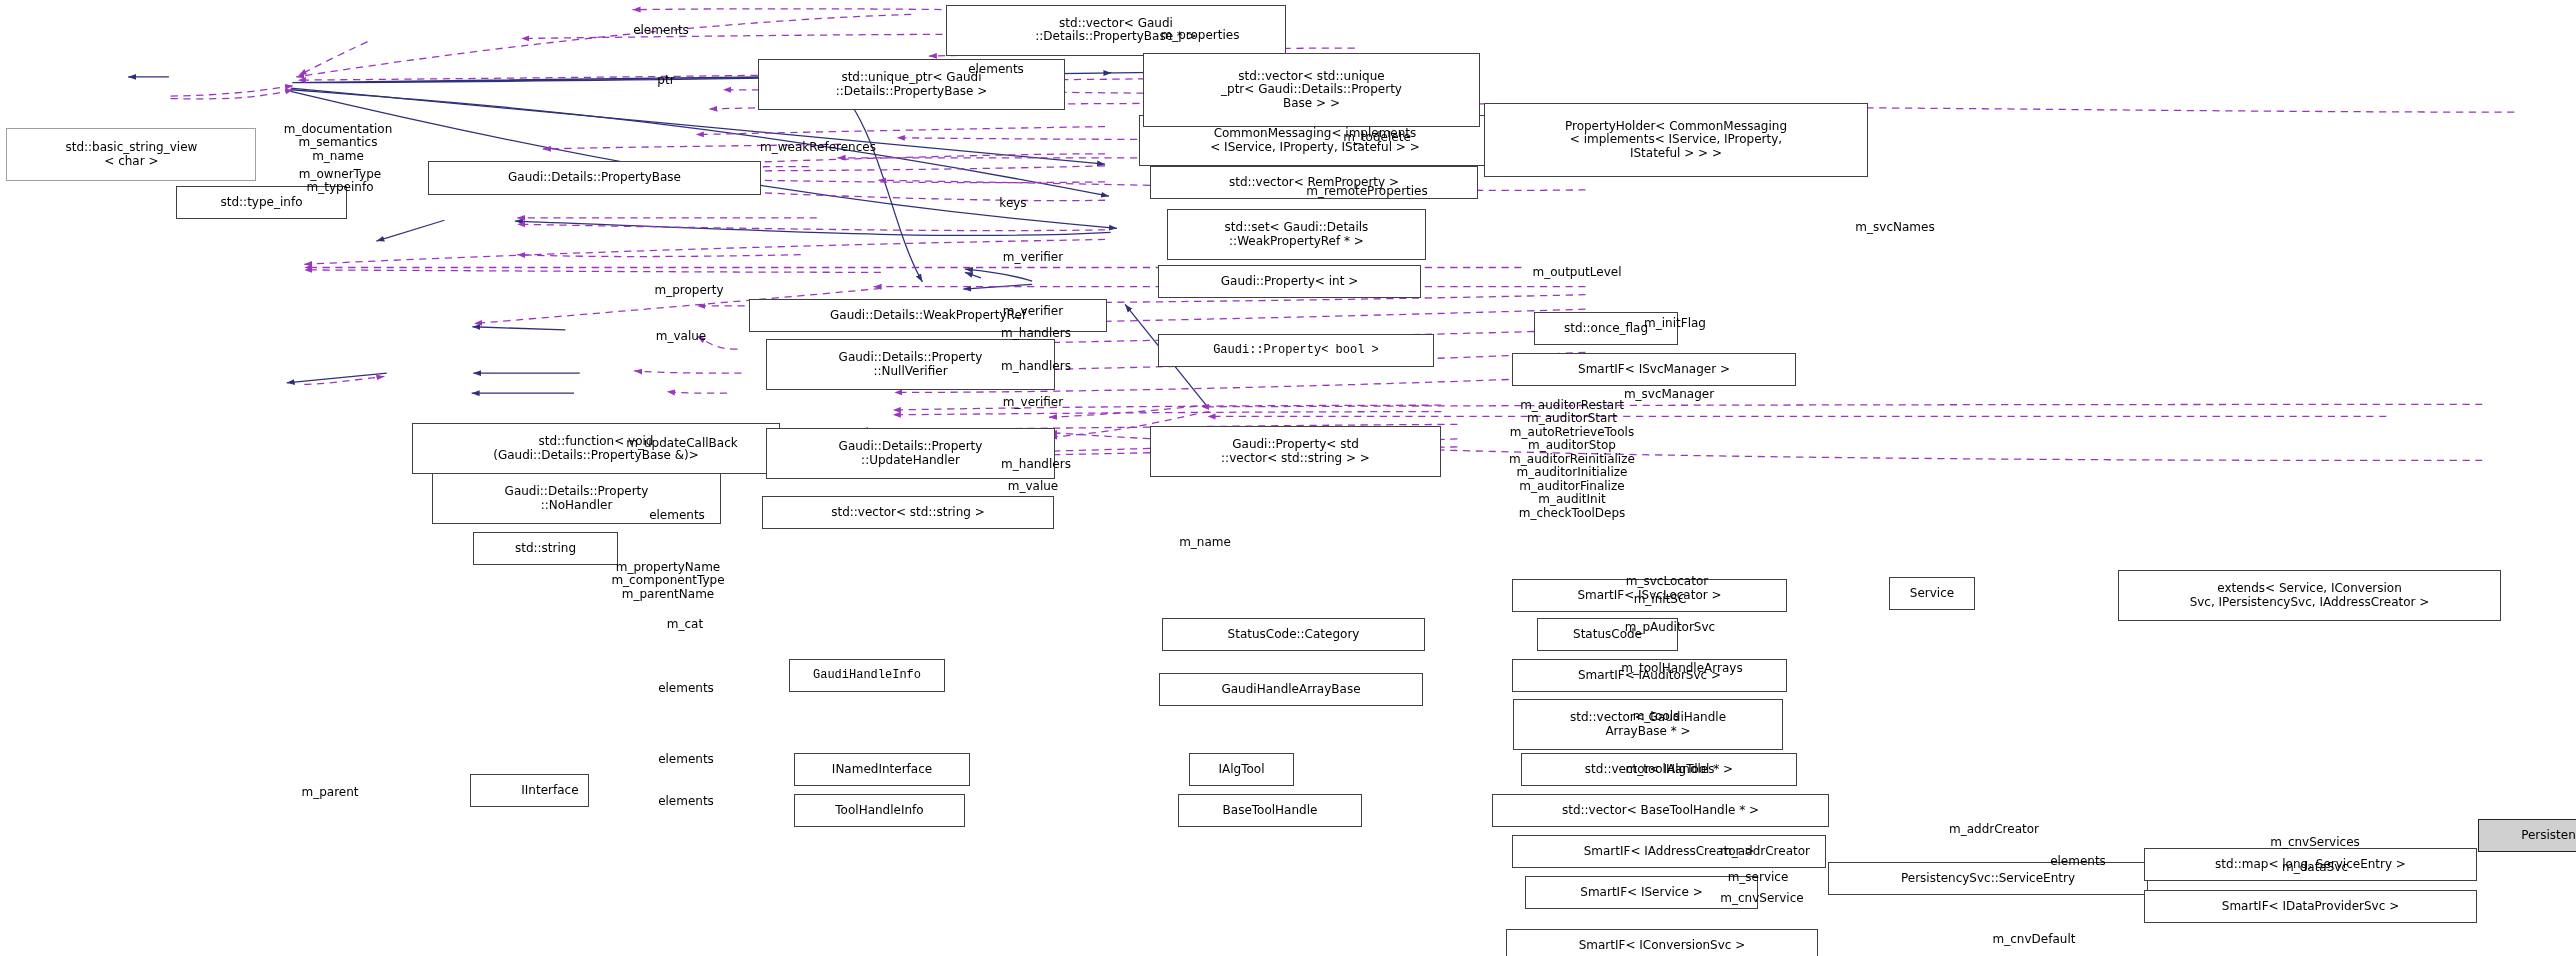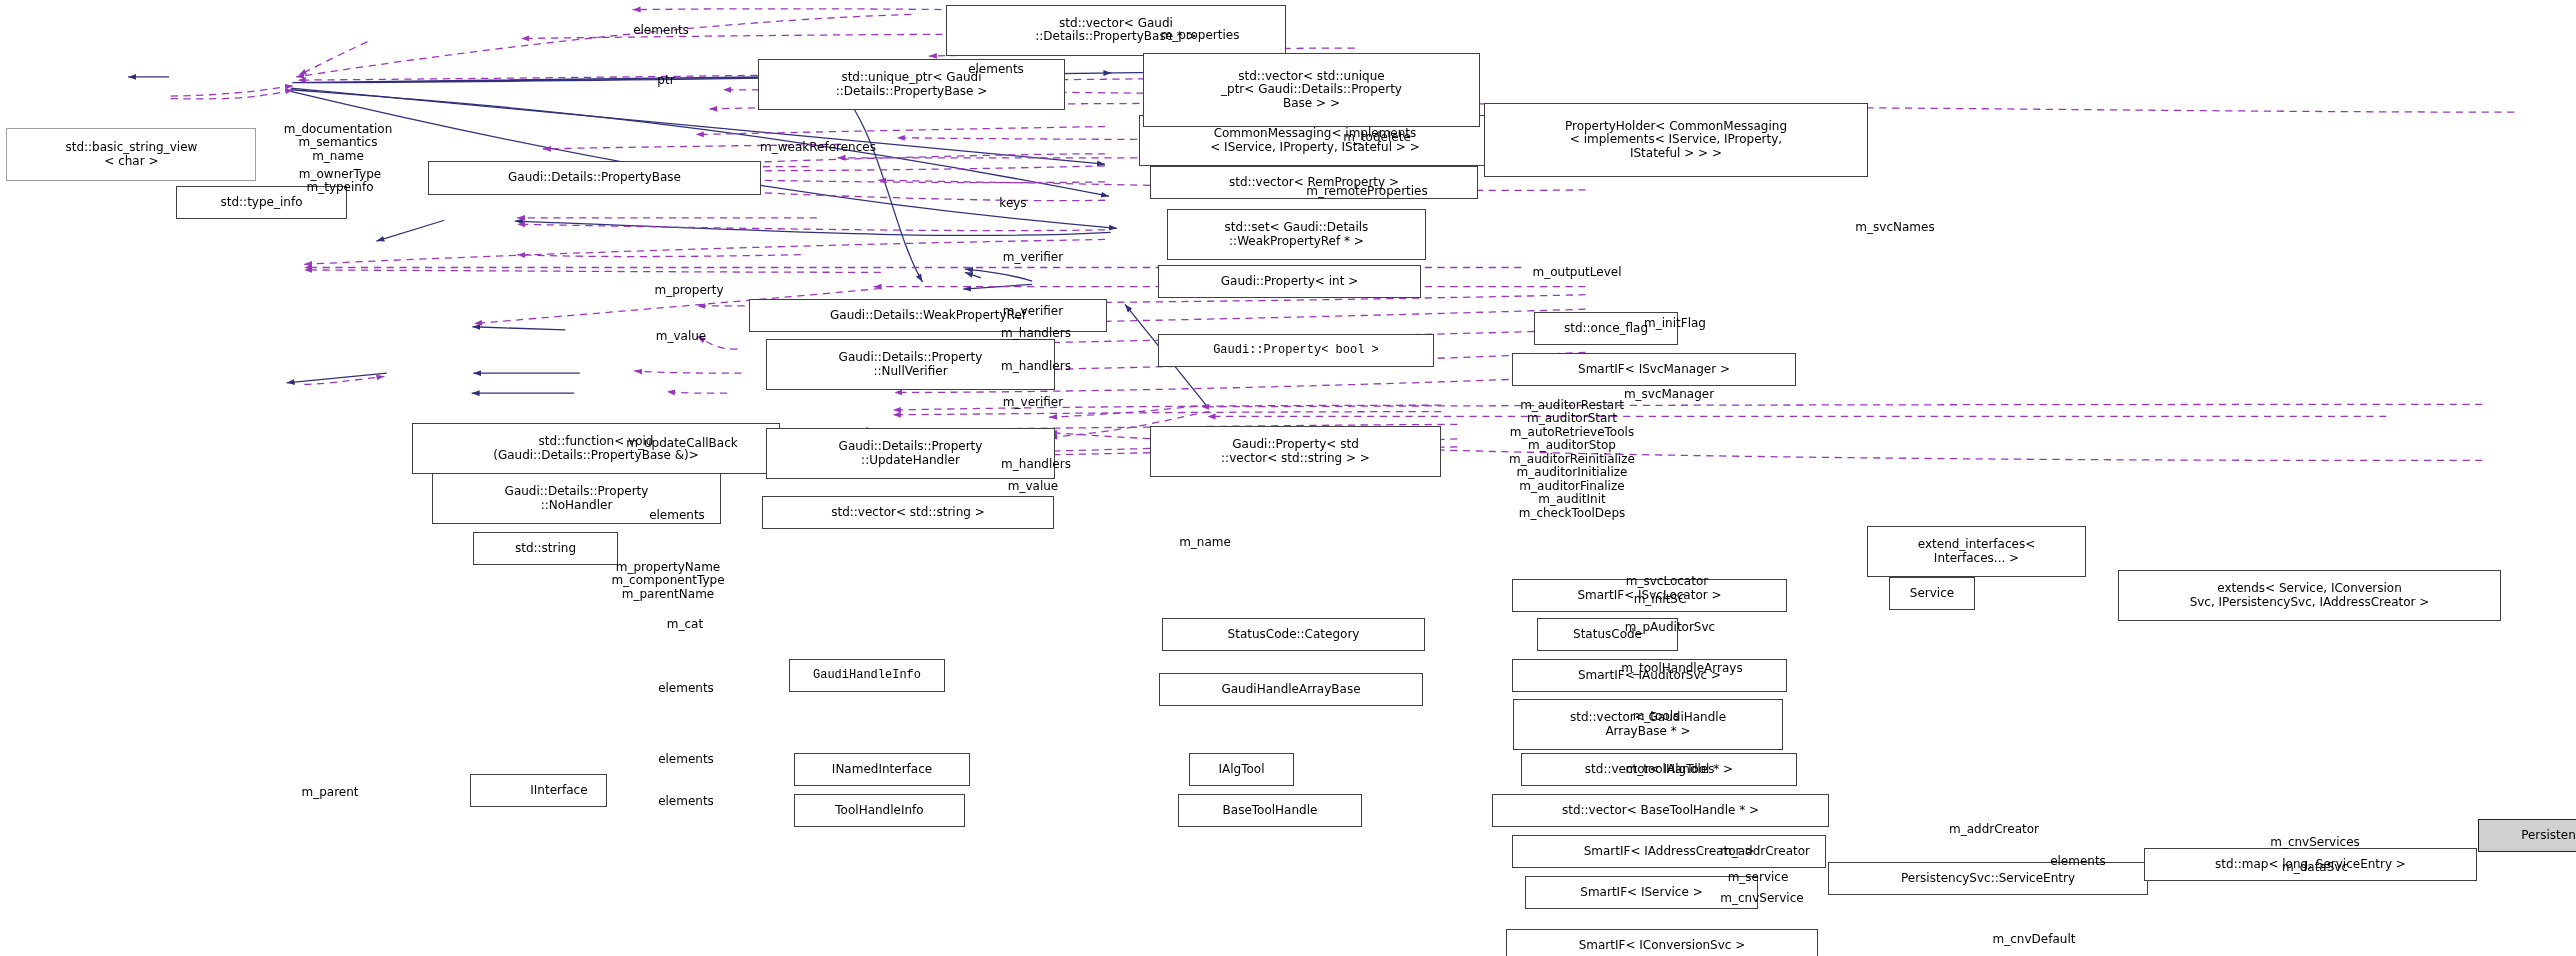--- a/index.html
+++ b/index.html
@@ -153,45 +153,44 @@
     <div class="node" style="left: 412px; top: 423px; width: 368px; min-height: 51px;">std::function&lt; void
 (Gaudi::Details::PropertyBase &amp;)&gt;</div>
     <div class="node" style="left: 766px; top: 428px; width: 289px; min-height: 51px;">Gaudi::Details::Property
 ::UpdateHandler</div>
     <div class="node" style="left: 1150px; top: 426px; width: 291px; min-height: 51px;">Gaudi::Property&lt; std
 ::vector&lt; std::string &gt; &gt;</div>
     <div class="node" style="left: 432px; top: 473px; width: 289px; min-height: 51px;">Gaudi::Details::Property
 ::NoHandler</div>
     <div class="node" style="left: 762px; top: 496px; width: 292px; min-height: 33px;">std::vector&lt; std::string &gt;</div>
     <div class="node" style="left: 473px; top: 532px; width: 145px; min-height: 33px;">std::string</div>
-    <div class="node" style="left: 1867px; top: 526px; width: 219px; min-height: 51px;">extend_interfaces&lt;
-Interfaces... &gt;</div>
     <div class="node" style="left: 1889px; top: 577px; width: 86px; min-height: 33px;">Service</div>
     <div class="node" style="left: 2118px; top: 570px; width: 383px; min-height: 51px;">extends&lt; Service, IConversion
 Svc, IPersistencySvc, IAddressCreator &gt;</div>
     <div class="node" style="left: 1512px; top: 579px; width: 275px; min-height: 33px;">SmartIF&lt; ISvcLocator &gt;</div>
     <div class="node" style="left: 1162px; top: 618px; width: 263px; min-height: 33px;">StatusCode::Category</div>
     <div class="node" style="left: 1537px; top: 618px; width: 141px; min-height: 33px;">StatusCode</div>
     <div class="node" style="left: 1512px; top: 659px; width: 275px; min-height: 33px;">SmartIF&lt; IAuditorSvc &gt;</div>
     <div class="node" style="left: 789px; top: 659px; width: 156px; min-height: 33px; font-family: Liberation Mono, monospace;">GaudiHandleInfo</div>
     <div class="node" style="left: 1159px; top: 673px; width: 264px; min-height: 33px;">GaudiHandleArrayBase</div>
     <div class="node" style="left: 1513px; top: 699px; width: 270px; min-height: 51px;">std::vector&lt; GaudiHandle
 ArrayBase * &gt;</div>
     <div class="node" style="left: 794px; top: 753px; width: 176px; min-height: 33px;">INamedInterface</div>
     <div class="node" style="left: 1189px; top: 753px; width: 105px; min-height: 33px;">IAlgTool</div>
     <div class="node" style="left: 1521px; top: 753px; width: 276px; min-height: 33px;">std::vector&lt; IAlgTool * &gt;</div>
-    <div class="node" style="left: 470px; top: 774px; width: 137px; min-height: 33px; padding-left: 44px;">IInterface</div>
+    <div class="node" style="left: 470px; top: 774px; width: 119px; min-height: 33px; padding-left: 44px;">IInterface</div>
     <div class="node" style="left: 794px; top: 794px; width: 171px; min-height: 33px;">ToolHandleInfo</div>
     <div class="node" style="left: 1178px; top: 794px; width: 184px; min-height: 33px;">BaseToolHandle</div>
     <div class="node" style="left: 1492px; top: 794px; width: 337px; min-height: 33px;">std::vector&lt; BaseToolHandle * &gt;</div>
     <div class="node" style="left: 1512px; top: 835px; width: 314px; min-height: 33px;">SmartIF&lt; IAddressCreator &gt;</div>
     <div class="node" style="left: 1525px; top: 876px; width: 233px; min-height: 33px;">SmartIF&lt; IService &gt;</div>
     <div class="node" style="left: 1506px; top: 929px; width: 312px; min-height: 33px;">SmartIF&lt; IConversionSvc &gt;</div>
     <div class="node" style="left: 1828px; top: 862px; width: 320px; min-height: 33px;">PersistencySvc::ServiceEntry</div>
     <div class="node" style="left: 2144px; top: 848px; width: 333px; min-height: 33px;">std::map&lt; long, ServiceEntry &gt;</div>
+    <div class="node" style="left: 2144px; top: 890px; width: 333px; min-height: 33px;">SmartIF&lt; IDataProviderSvc &gt;</div>
     <div class="node grey" style="left: 2478px; top: 819px; width: 176px; min-height: 33px;">PersistencySvc</div>
     <div class="elabel" style="left: 661px; top: 31px;">elements</div>
     <div class="elabel" style="left: 1200px; top: 36px;">m_properties</div>
     <div class="elabel" style="left: 666px; top: 81px;">ptr</div>
     <div class="elabel" style="left: 996px; top: 70px;">elements</div>
     <div class="elabel" style="left: 338px; top: 143px;">m_documentation
 m_semantics
 m_name</div>
     <div class="elabel" style="left: 818px; top: 148px;">m_weakReferences</div>
     <div class="elabel" style="left: 1377px; top: 138px;">m_todelete</div>

